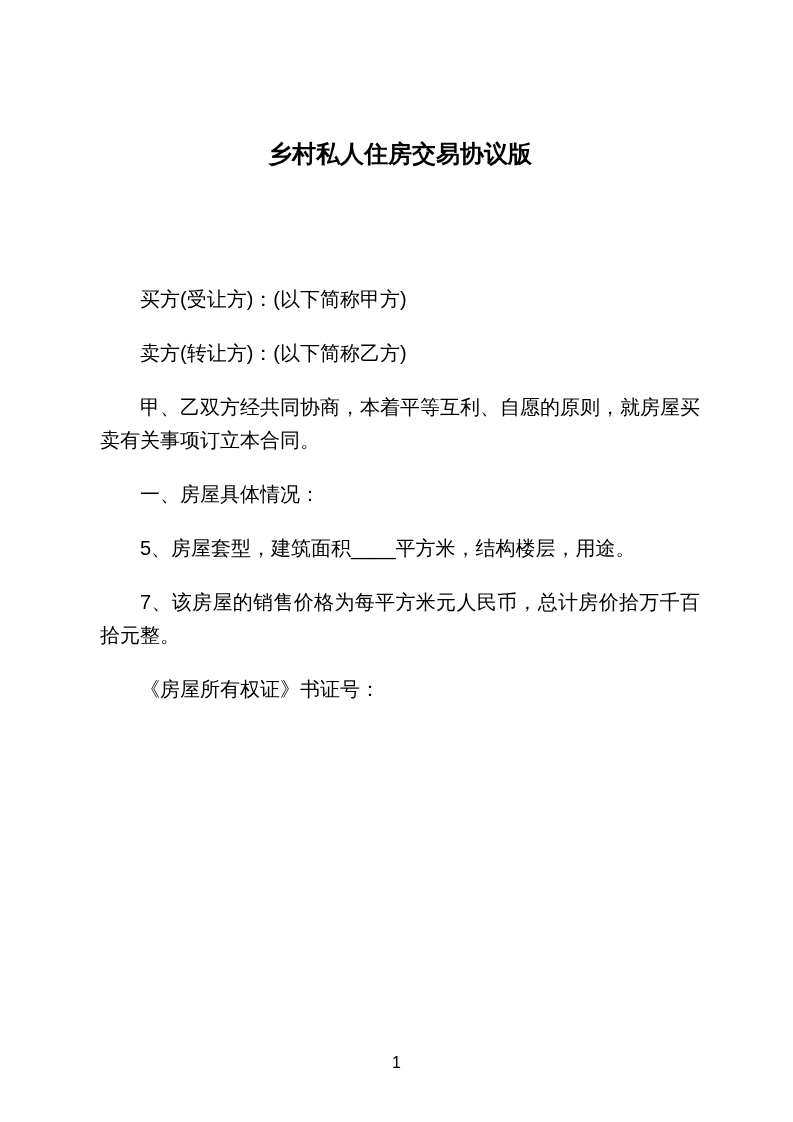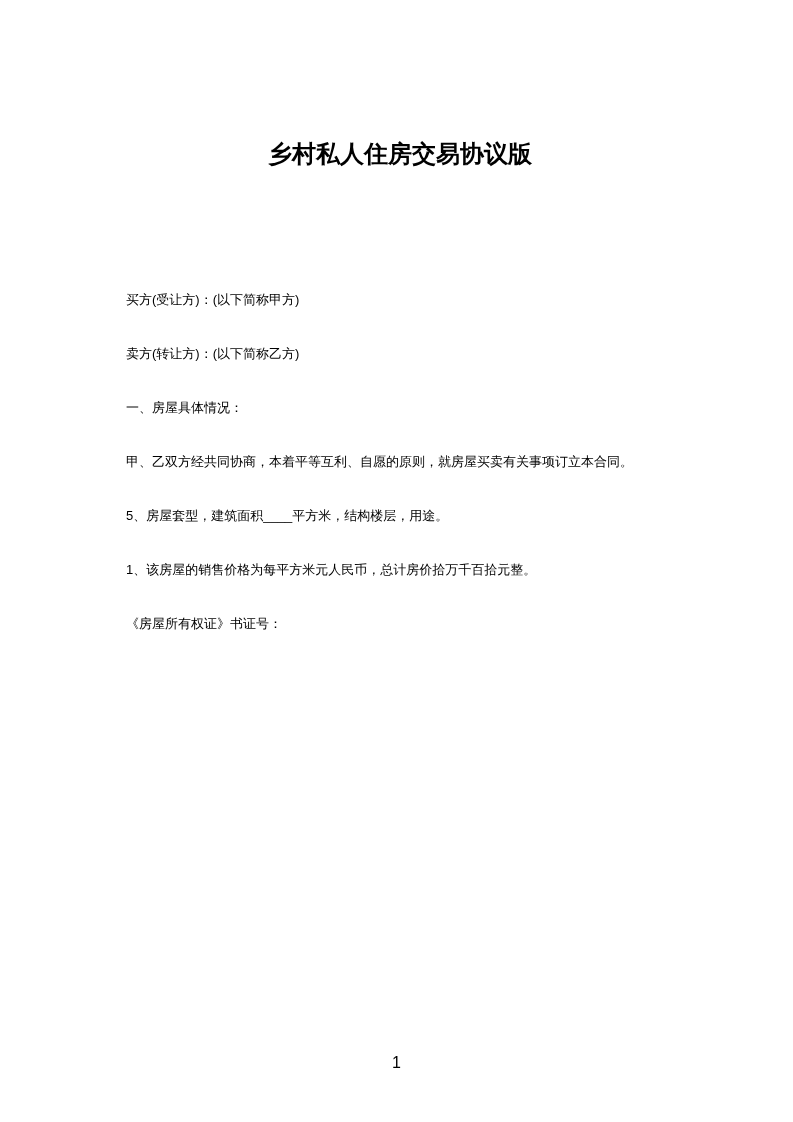--- a/index.html
+++ b/index.html
@@ -22,21 +22,21 @@
   .doc-title {
     margin: 0 0 112px 0;
     font-size: 24px;
     font-weight: bold;
     line-height: 34px;
     text-align: center;
     letter-spacing: 0;
   }
   .doc-body p {
     margin: 0 0 21px 0;
-    font-size: 13px;
+    font-size: 20px;
     line-height: 33px;
     text-indent: 2em;
     text-align: justify;
     word-break: break-all;
   }
   .page-number {
     position: absolute;
     left: 0;
     right: 0;
     top: 1046px;
@@ -48,22 +48,22 @@
 </head>
 <body>
 
 <div class="page">
 
   <h1 class="doc-title">乡村私人住房交易协议版</h1>
 
   <div class="doc-body">
     <p>买方(受让方)：(以下简称甲方)</p>
     <p>卖方(转让方)：(以下简称乙方)</p>
+    <p>甲、乙双方经共同协商，本着平等互利、自愿的原则，就房屋买卖有关事项订立本合同。</p>
     <p>一、房屋具体情况：</p>
-    <p>甲、乙双方经共同协商，本着平等互利、自愿的原则，就房屋买卖有关事项订立本合同。</p>
     <p>5、房屋套型，建筑面积____平方米，结构楼层，用途。</p>
-    <p>1、该房屋的销售价格为每平方米元人民币，总计房价拾万千百拾元整。</p>
+    <p>7、该房屋的销售价格为每平方米元人民币，总计房价拾万千百拾元整。</p>
     <p>《房屋所有权证》书证号：</p>
   </div>
 
   <div class="page-number">1</div>
 
 </div>
 
 </body></html>

